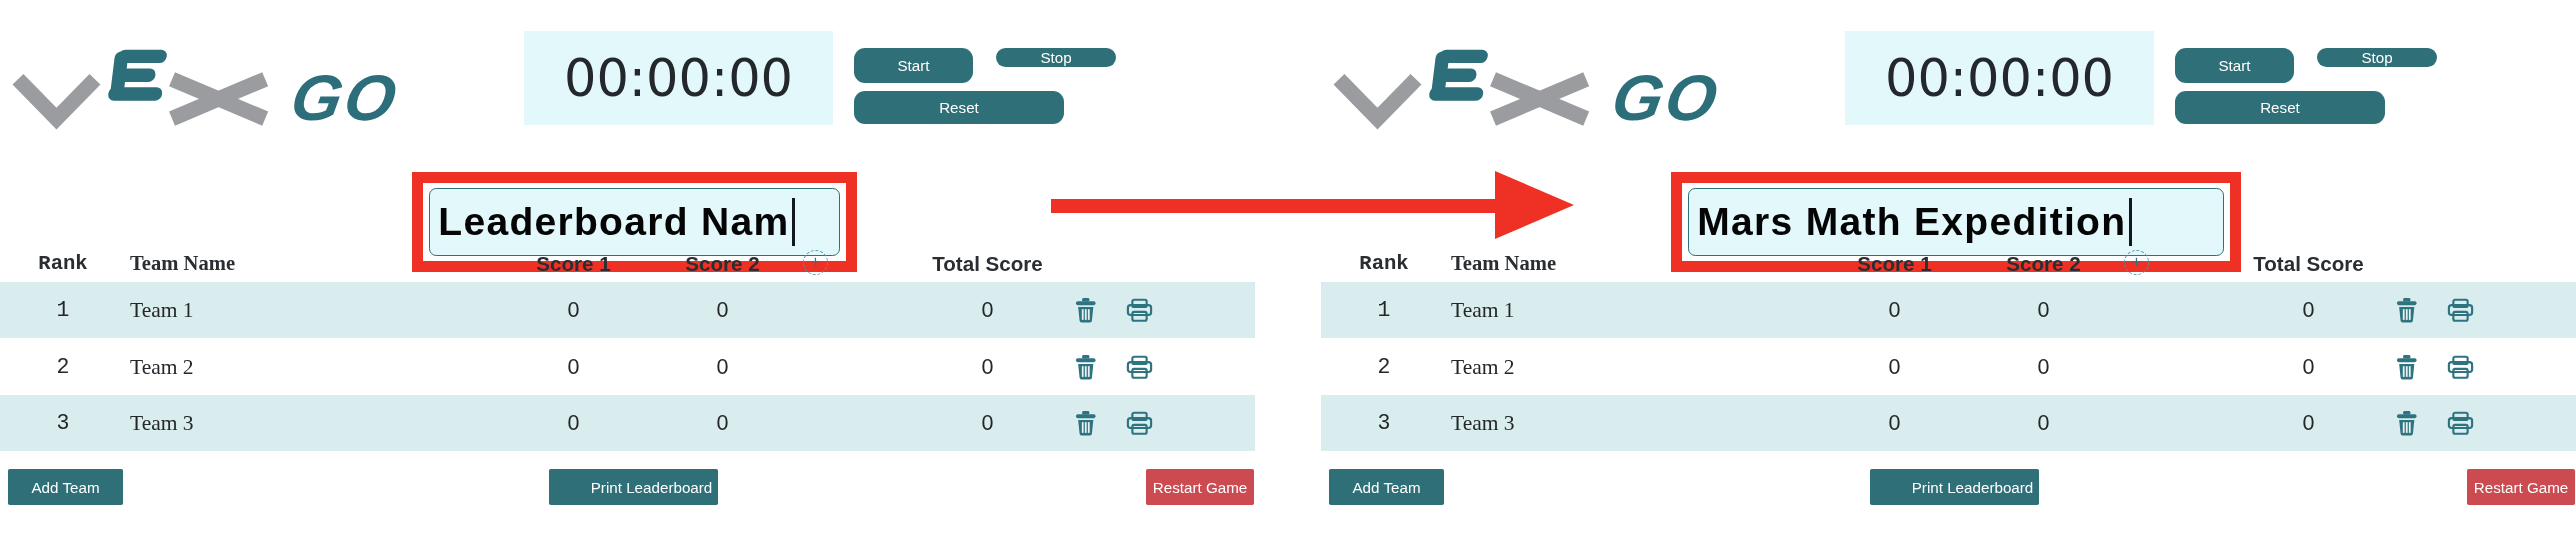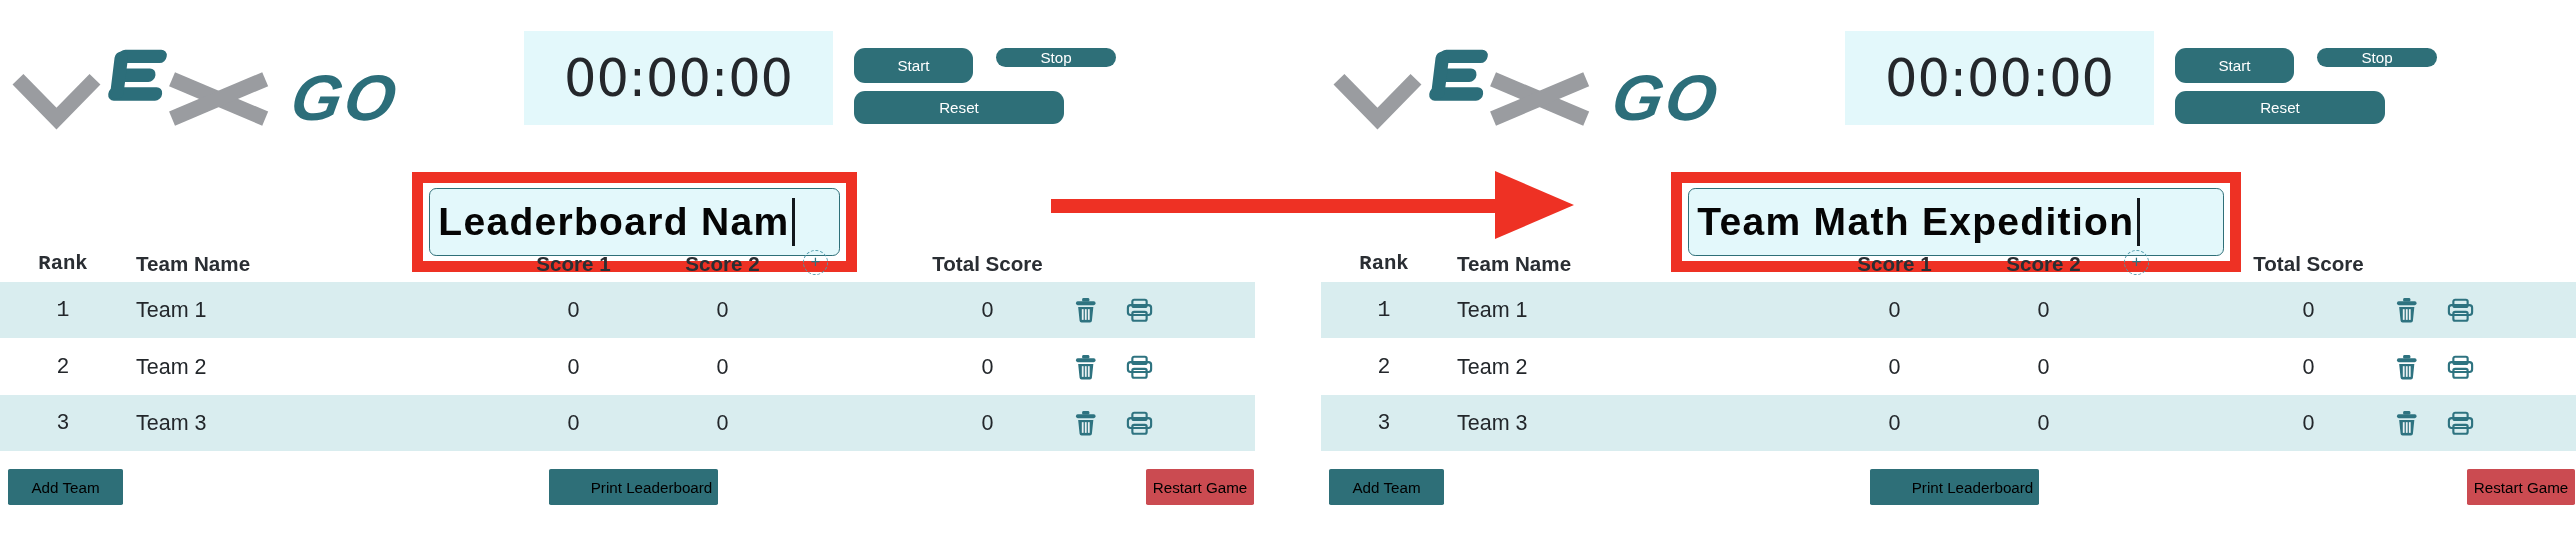--- a/index.html
+++ b/index.html
@@ -38,38 +38,38 @@
                  overflow:hidden; white-space:nowrap; cursor:text; }
   .title-text { flex:0 1 auto; overflow:hidden; white-space:nowrap; }
   .caret { flex:none; width:2.7px; height:48px; background:#13181c; margin-left:2.7px; }
 
   
   .thead { position:absolute; left:0; top:249px; width:1255px; height:29px;
            font-size:20.6px; font-weight:bold; color:#2A2E33; }
   .thead span, .trow .cell { position:absolute; top:0; height:100%;
            display:flex; align-items:center; }
   .col-rank   { left:36px;  width:54px;  justify-content:center;font-family:Liberation Mono, monospace; }
-  .col-team   { left:136px; width:269px; }
+  .col-team   { left:130px; width:269px;font-family:Liberation Serif, serif; }
   .col-score1 { left:515px; width:117px; justify-content:center; }
   .col-score2 { left:664px; width:117px; justify-content:center; }
   .col-total  { left:925px; width:125px; justify-content:center; }
   .col-trash  { left:1068px; width:36px;  justify-content:center; cursor:pointer; }
   .col-print  { left:1120px; width:38px;  justify-content:center; cursor:pointer; }
 
   .add-col { position:absolute; left:803px; top:0.9px; width:25px; height:25px;
              border:1.8px dashed #4E98A8; border-radius:50%; color:#2E7380;
              display:flex; align-items:center; justify-content:center;
              font-size:17px; font-weight:400; cursor:pointer; background:transparent; }
 
   .trow { position:absolute; left:0; width:1255px; height:56px; font-size:21.5px; color:#23272B; }
   .trow.tint { background:#D9EDEF; }
   .row-0 { top:282px; } .row-1 { top:339px; } .row-2 { top:395px; }
 
   
-  .fbtn { position:absolute; top:469px; height:36px; background:#2E6F78; color:#000000;
+  .fbtn { position:absolute; top:469px; height:36px; background:#2E6F78; color:#ffffff;
           font-size:15.2px; display:flex; align-items:center; justify-content:center;
           border:none; border-radius:1.8px; cursor:pointer; }
   .btn-add     { left:8px;    width:115px; }
   .btn-printlb { left:549px;  width:169px;padding-left:36px; }
   .btn-restart { left:1146px; width:108px; background:#CB4B51;text-align:center; }
 
   
   .arrow-shaft { position:absolute; left:1051px; top:199px; width:445px; height:14.3px; background:#EE3124; }
   .arrow-head  { position:absolute; left:1495px; top:171px; width:0; height:0;
                  border-top:34px solid transparent; border-bottom:34px solid transparent;
@@ -228,21 +228,21 @@
       </svg>
     </div>
 
     <div class="timer">00:00:00</div>
     <button class="tbtn btn-start">Start</button>
     <button class="tbtn btn-stop">Stop</button>
     <button class="tbtn btn-reset">Reset</button>
 
     <div class="title-frame">
       <div class="title-input">
-        <span class="title-text">Team Math Expedition</span>
+        <span class="title-text">Mars Math Expedition</span>
         <span class="caret"></span>
       </div>
     </div>
 
     <div class="thead">
       <span class="col-rank">Rank</span>
       <span class="col-team">Team Name</span>
       <span class="col-score1">Score 1</span>
       <span class="col-score2">Score 2</span>
       <button class="add-col">

